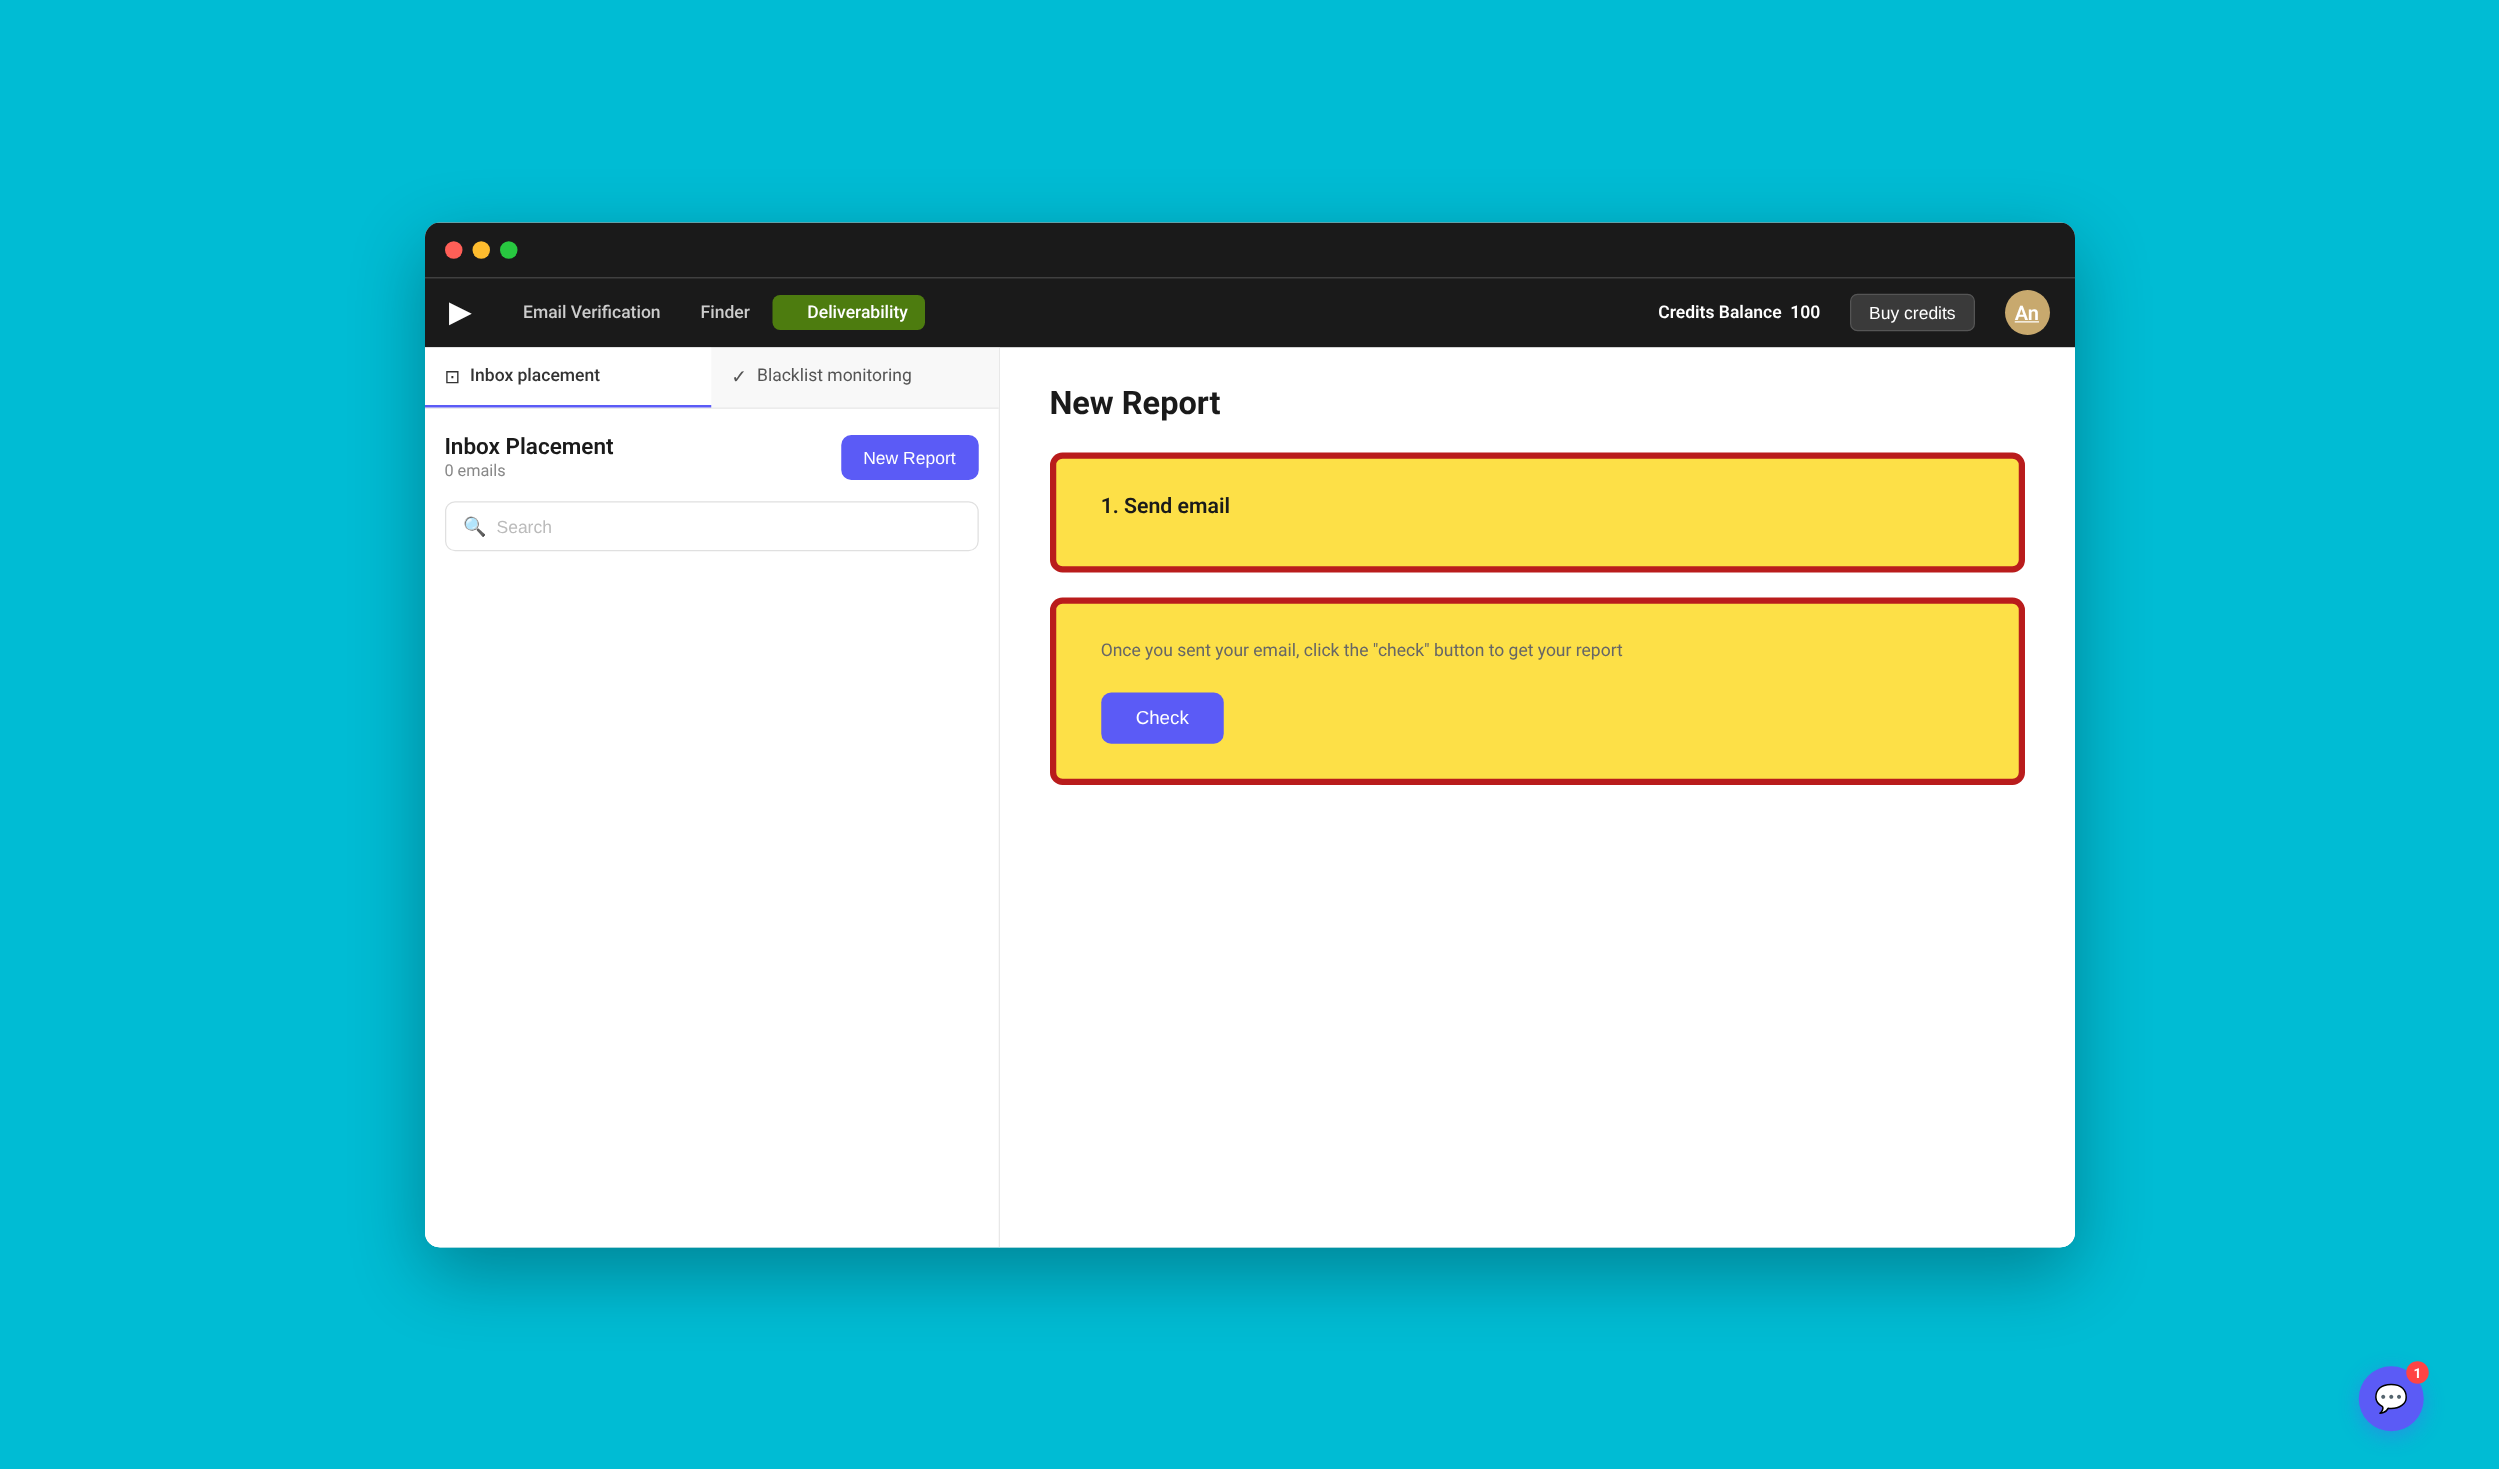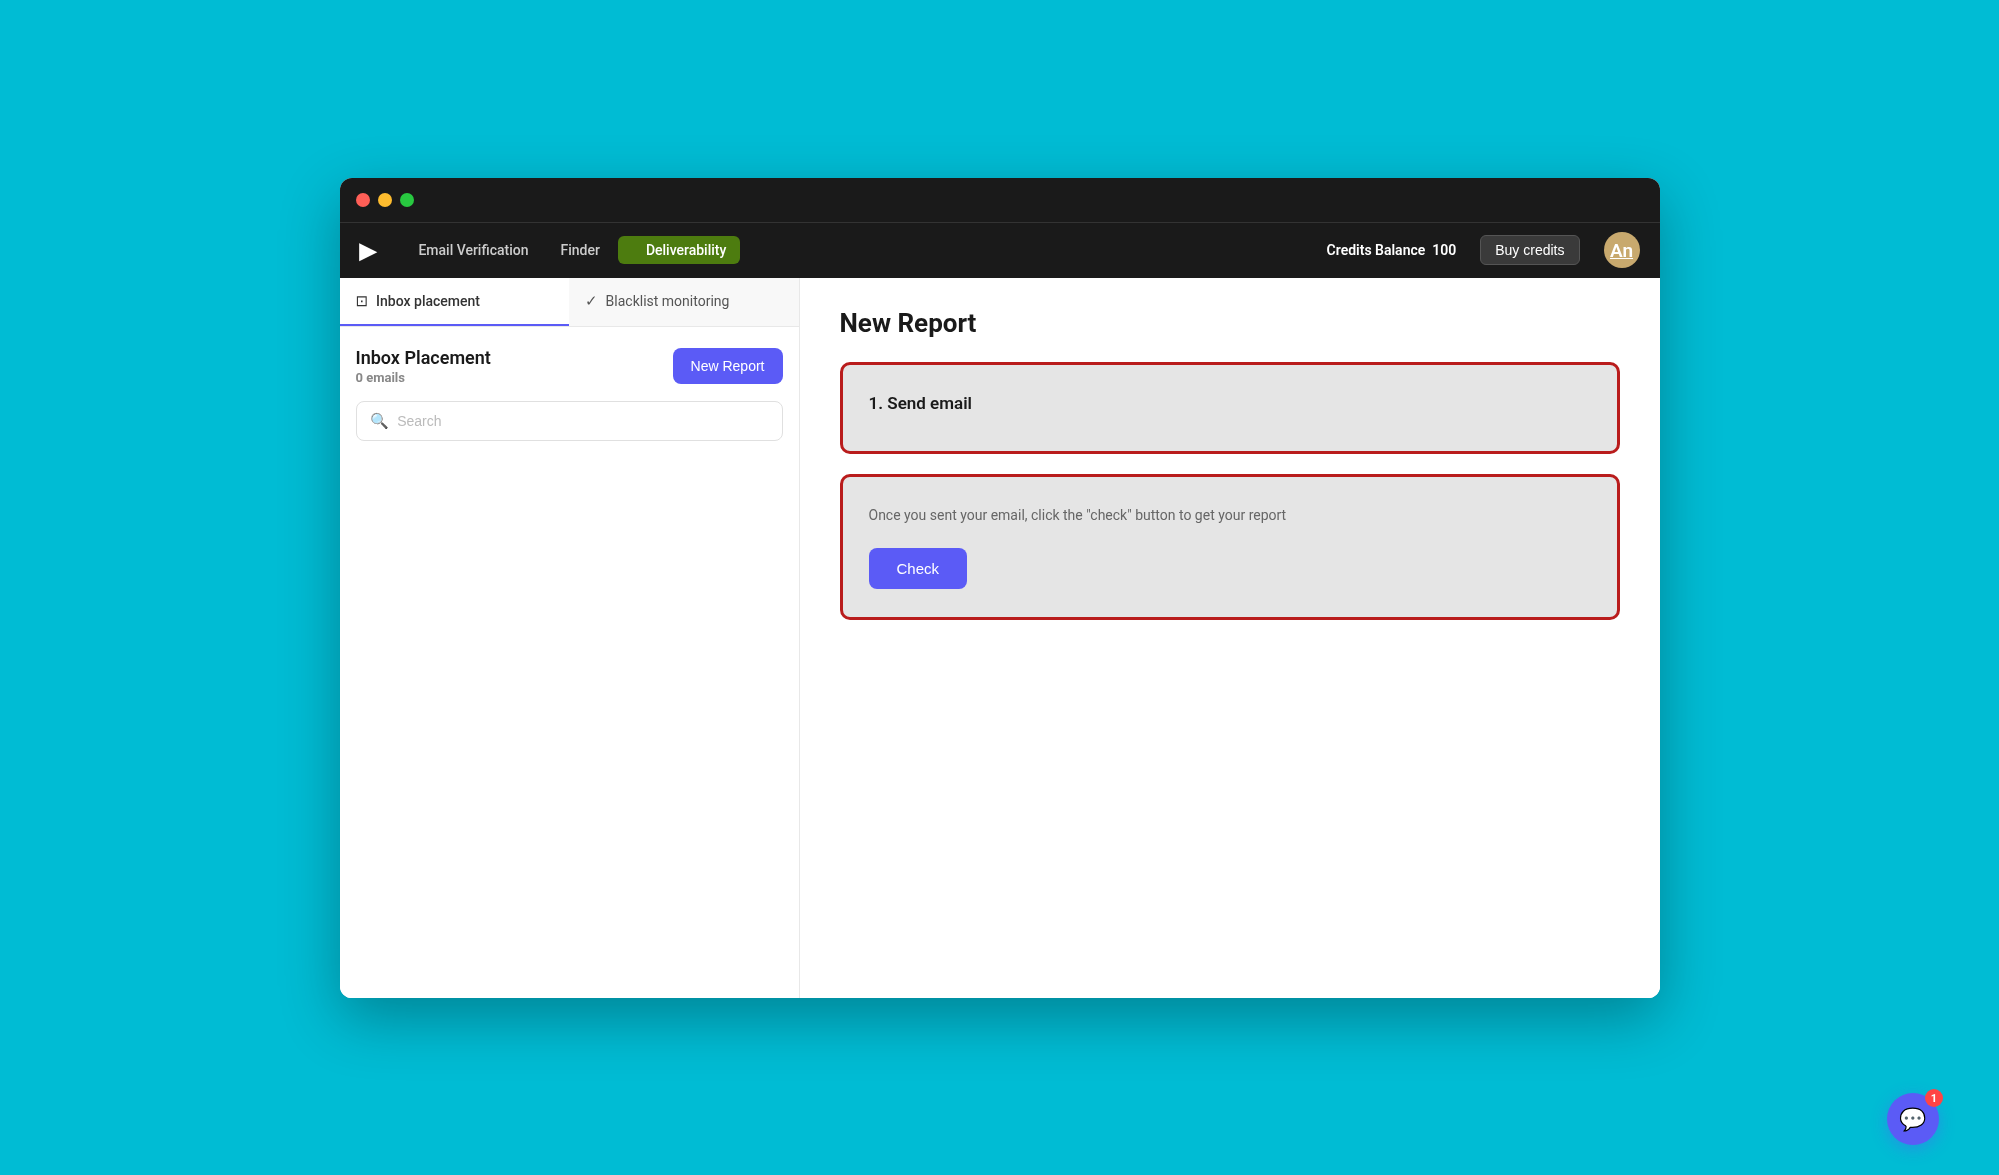--- a/index.html
+++ b/index.html
@@ -104,21 +104,21 @@
     }
     .avatar {
       width: 36px;
       height: 36px;
       border-radius: 50%;
       background: #c8a96e;
       color: white;
       display: flex;
       align-items: center;
       justify-content: center;
-      font-size: 19px;
+      font-size: 16px;
       font-weight: 600;
       cursor: pointer;
       text-decoration: underline;
     }
 
     
     .main-layout {
       display: flex;
       flex: 1;
       overflow: hidden;
@@ -172,21 +172,20 @@
     }
     .sidebar-title-group h2 {
       font-size: 18px;
       font-weight: 600;
       color: #1a1a1a;
     }
     .sidebar-title-group p {
       font-size: 13px;
       color: #888;
       margin-top: 2px;
-      font-weight: bold;
     }
     .new-report-btn {
       background: #5b5bf6;
       color: white;
       border: none;
       border-radius: 8px;
       padding: 10px 18px;
       font-size: 14px;
       font-weight: 500;
       cursor: pointer;
@@ -223,25 +222,25 @@
     }
     .page-title {
       font-size: 26px;
       font-weight: 700;
       color: #1a1a1a;
       margin-bottom: 24px;
     }
 
     
     .card {
-      border: 3px solid #b91c1c;
+      border: 5px solid #b91c1c;
       border-radius: 10px;
-      padding: 28px 26px;
+      padding: 28px 36px;
       margin-bottom: 20px;
-      background: #e5e5e5;
+      background: #fde047;
     }
     .card-step-title {
       font-size: 17px;
       font-weight: 600;
       color: #1a1a1a;
       margin-bottom: 10px;
     }
     .card-description {
       font-size: 14px;
       color: #666;

